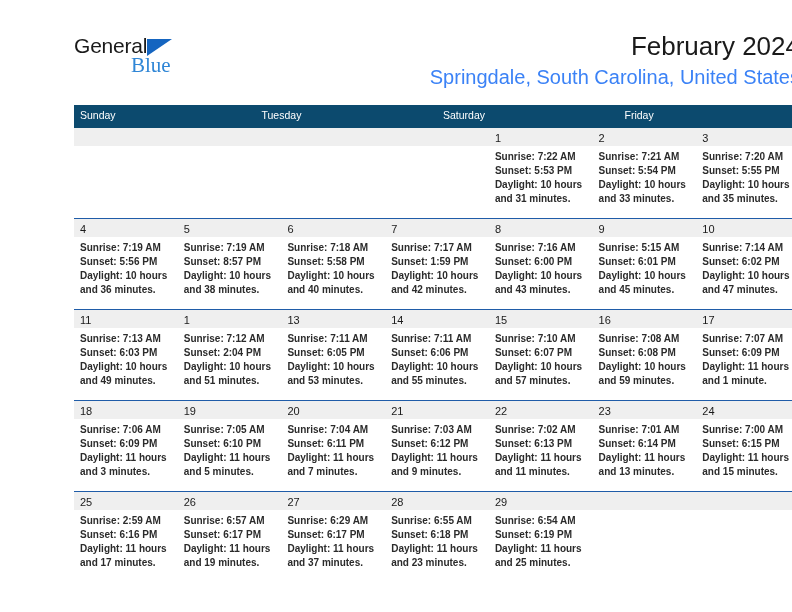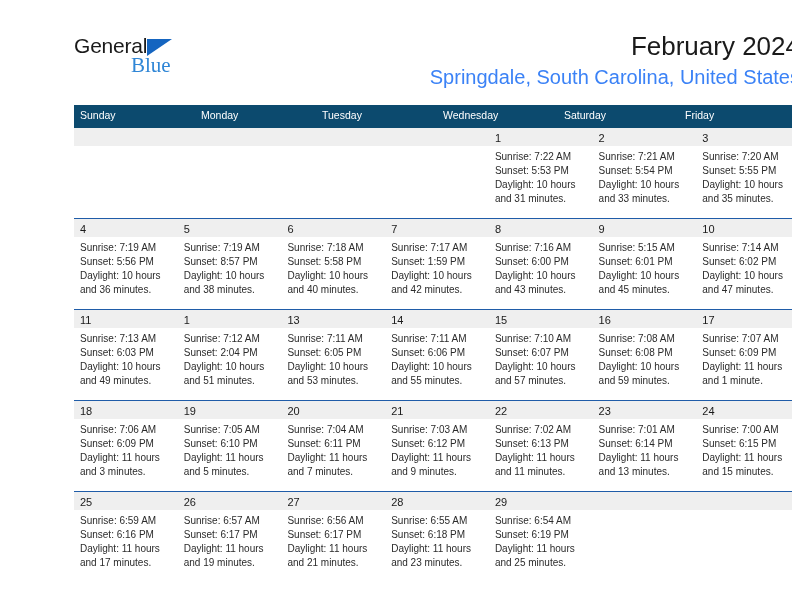--- a/index.html
+++ b/index.html
@@ -134,20 +134,21 @@
     box-sizing: border-box;
     padding-left: 6px;
   }
   .daynum {
     font-size: 11px;
     line-height: 18px;
     color: #1a1a1a;
   }
   .day-body {
     padding: 4px 6px 0 6px;
+    font-weight: bold;
   }
   .day-line {
     font-size: 10px;
     line-height: 14px;
     color: #2b2b2b;
     white-space: nowrap;
   }
   .empty .daynum-band { background: #efefef; }
 </style>
 </head>
@@ -167,23 +168,21 @@
       <div class="month-title">February 2024</div>
       <div class="location-subtitle">Springdale, South Carolina, United States</div>
     </div>
 
   </div>
 
   <div class="calendar">
 
     <div class="weekday-row">
       <div class="weekday-cell">Sunday</div>
-      <div class="weekday-cell">Monday</div>
       <div class="weekday-cell">Tuesday</div>
-      <div class="weekday-cell">Wednesday</div>
       <div class="weekday-cell">Saturday</div>
       <div class="weekday-cell">Friday</div>
     </div>
 
     <div class="week-row first">
       <div class="day-cell empty">
         <div class="daynum-band"><span class="daynum"></span></div>
         <div class="day-body">
           <div class="day-line"></div>
           <div class="day-line"></div>
@@ -442,42 +441,42 @@
           <div class="day-line">Daylight: 11 hours</div>
           <div class="day-line">and 15 minutes.</div>
         </div>
       </div>
     </div>
 
     <div class="week-row">
       <div class="day-cell">
         <div class="daynum-band"><span class="daynum">25</span></div>
         <div class="day-body">
-          <div class="day-line">Sunrise: 6:59 AM</div>
+          <div class="day-line">Sunrise: 2:59 AM</div>
           <div class="day-line">Sunset: 6:16 PM</div>
           <div class="day-line">Daylight: 11 hours</div>
           <div class="day-line">and 17 minutes.</div>
         </div>
       </div>
       <div class="day-cell">
         <div class="daynum-band"><span class="daynum">26</span></div>
         <div class="day-body">
           <div class="day-line">Sunrise: 6:57 AM</div>
           <div class="day-line">Sunset: 6:17 PM</div>
           <div class="day-line">Daylight: 11 hours</div>
           <div class="day-line">and 19 minutes.</div>
         </div>
       </div>
       <div class="day-cell">
         <div class="daynum-band"><span class="daynum">27</span></div>
         <div class="day-body">
-          <div class="day-line">Sunrise: 6:56 AM</div>
+          <div class="day-line">Sunrise: 6:29 AM</div>
           <div class="day-line">Sunset: 6:17 PM</div>
           <div class="day-line">Daylight: 11 hours</div>
-          <div class="day-line">and 21 minutes.</div>
+          <div class="day-line">and 37 minutes.</div>
         </div>
       </div>
       <div class="day-cell">
         <div class="daynum-band"><span class="daynum">28</span></div>
         <div class="day-body">
           <div class="day-line">Sunrise: 6:55 AM</div>
           <div class="day-line">Sunset: 6:18 PM</div>
           <div class="day-line">Daylight: 11 hours</div>
           <div class="day-line">and 23 minutes.</div>
         </div>

